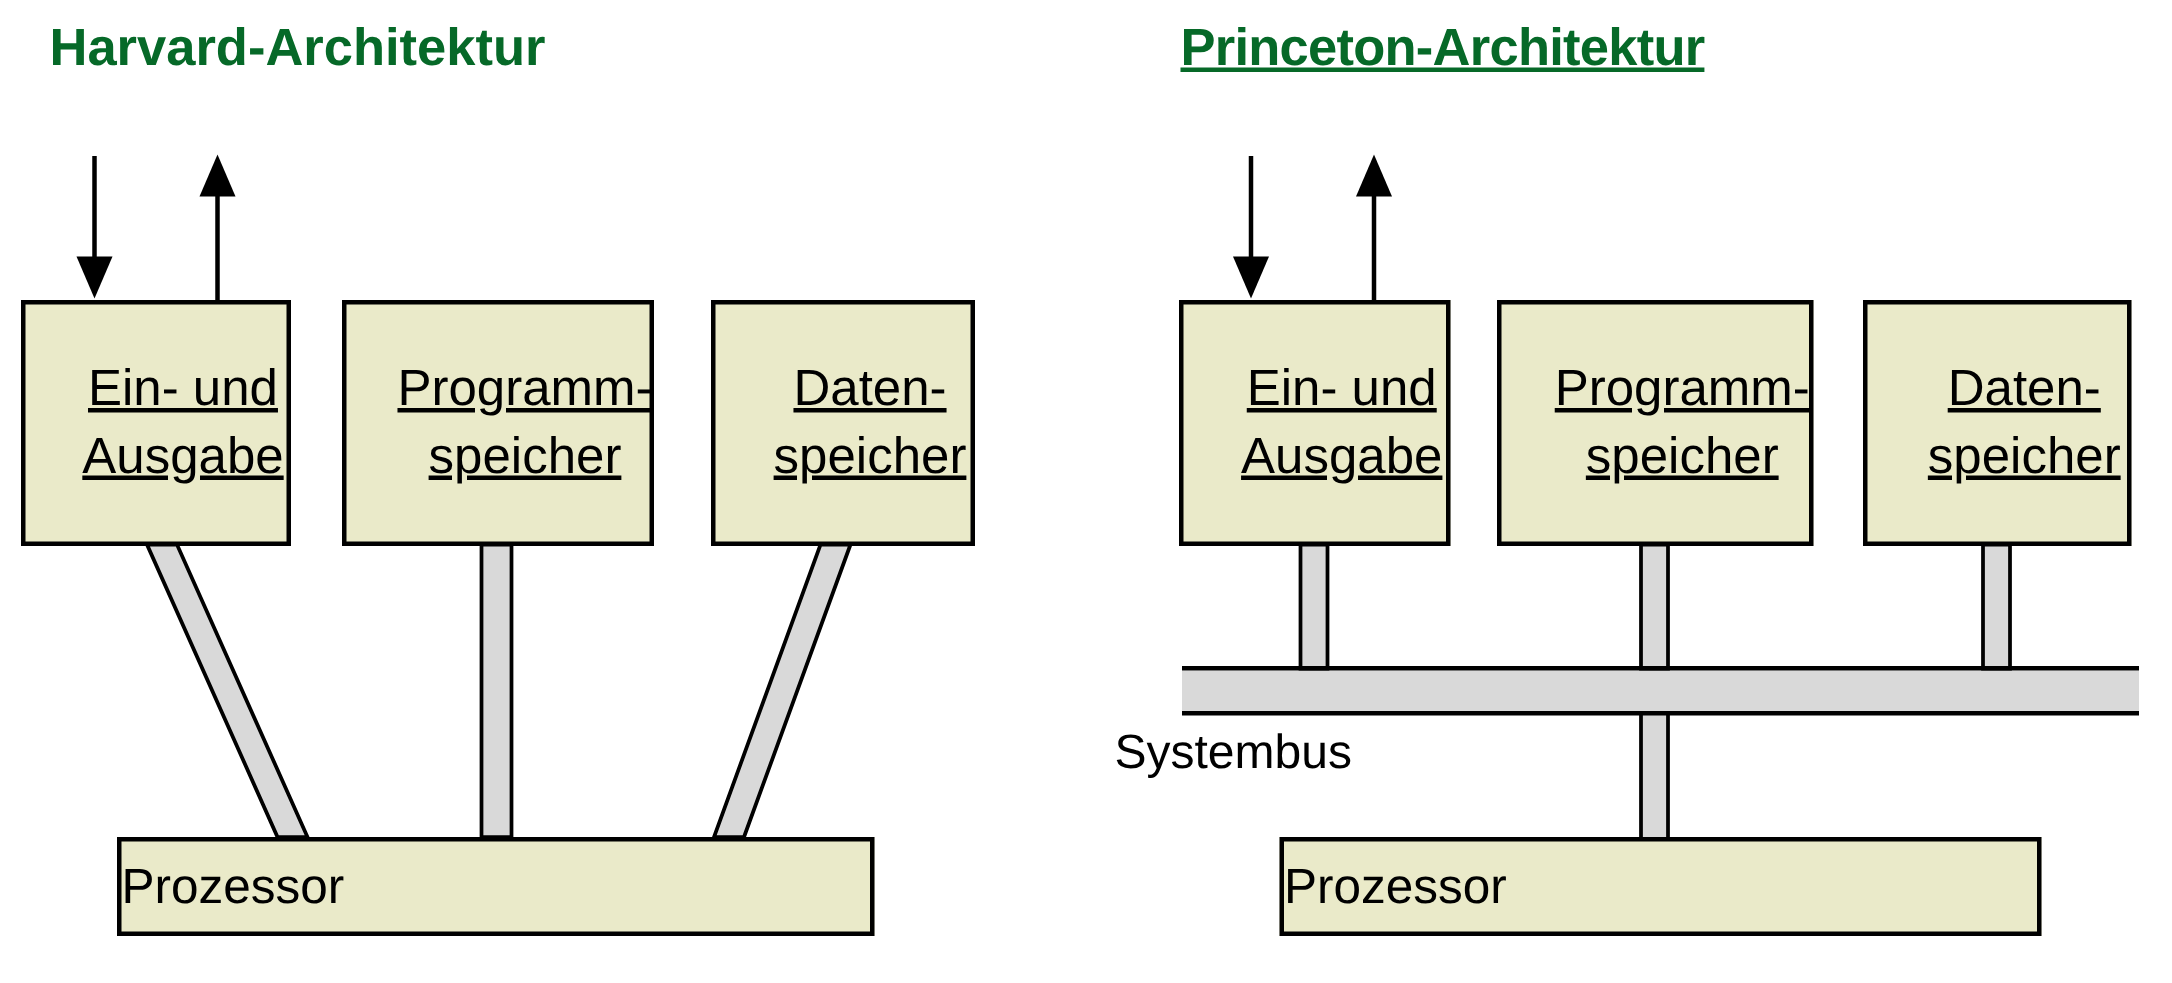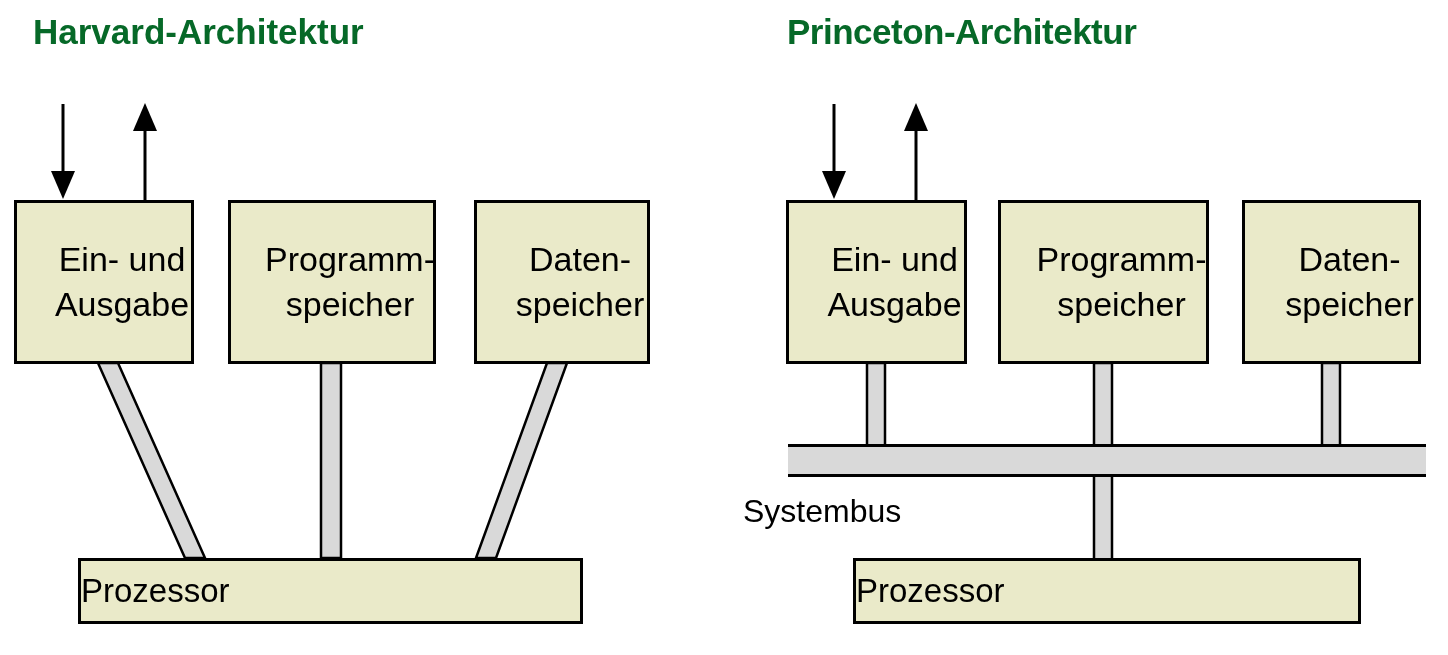--- a/index.html
+++ b/index.html
@@ -39,24 +39,24 @@
   .proc{
     position:absolute;z-index:1;top:558px;height:66px;
     box-sizing:border-box;border:var(--border-w) solid var(--ink);
     background:var(--box-fill);
     display:flex;align-items:center;justify-content:flex-start;
     font-size:33px;
   }
   .proc-left{left:78px;width:505px;}
   .proc-right{left:853px;width:508px;}
   .bus-label{
-    position:absolute;z-index:2;left:743px;top:493px;
+    position:absolute;z-index:2;left:743px;top:483px;
     font-size:32px;white-space:nowrap;
   }
-  .line{display:block;}
+  .line{display:block;text-decoration:underline;}
 </style>
 </head>
 <body>
 
 <div class="canvas">
 
   <svg class="layer" width="1448" height="655" viewBox="0 0 1448 655">
 
     <polygon points="98,363 118,363 205,558 185,558" stroke="#000" stroke-width="2.5" fill="#D9D9D9"></polygon>
     <polygon points="321,363 341,363 341,558 321,558" stroke="#000" stroke-width="2.5" fill="#D9D9D9"></polygon>

